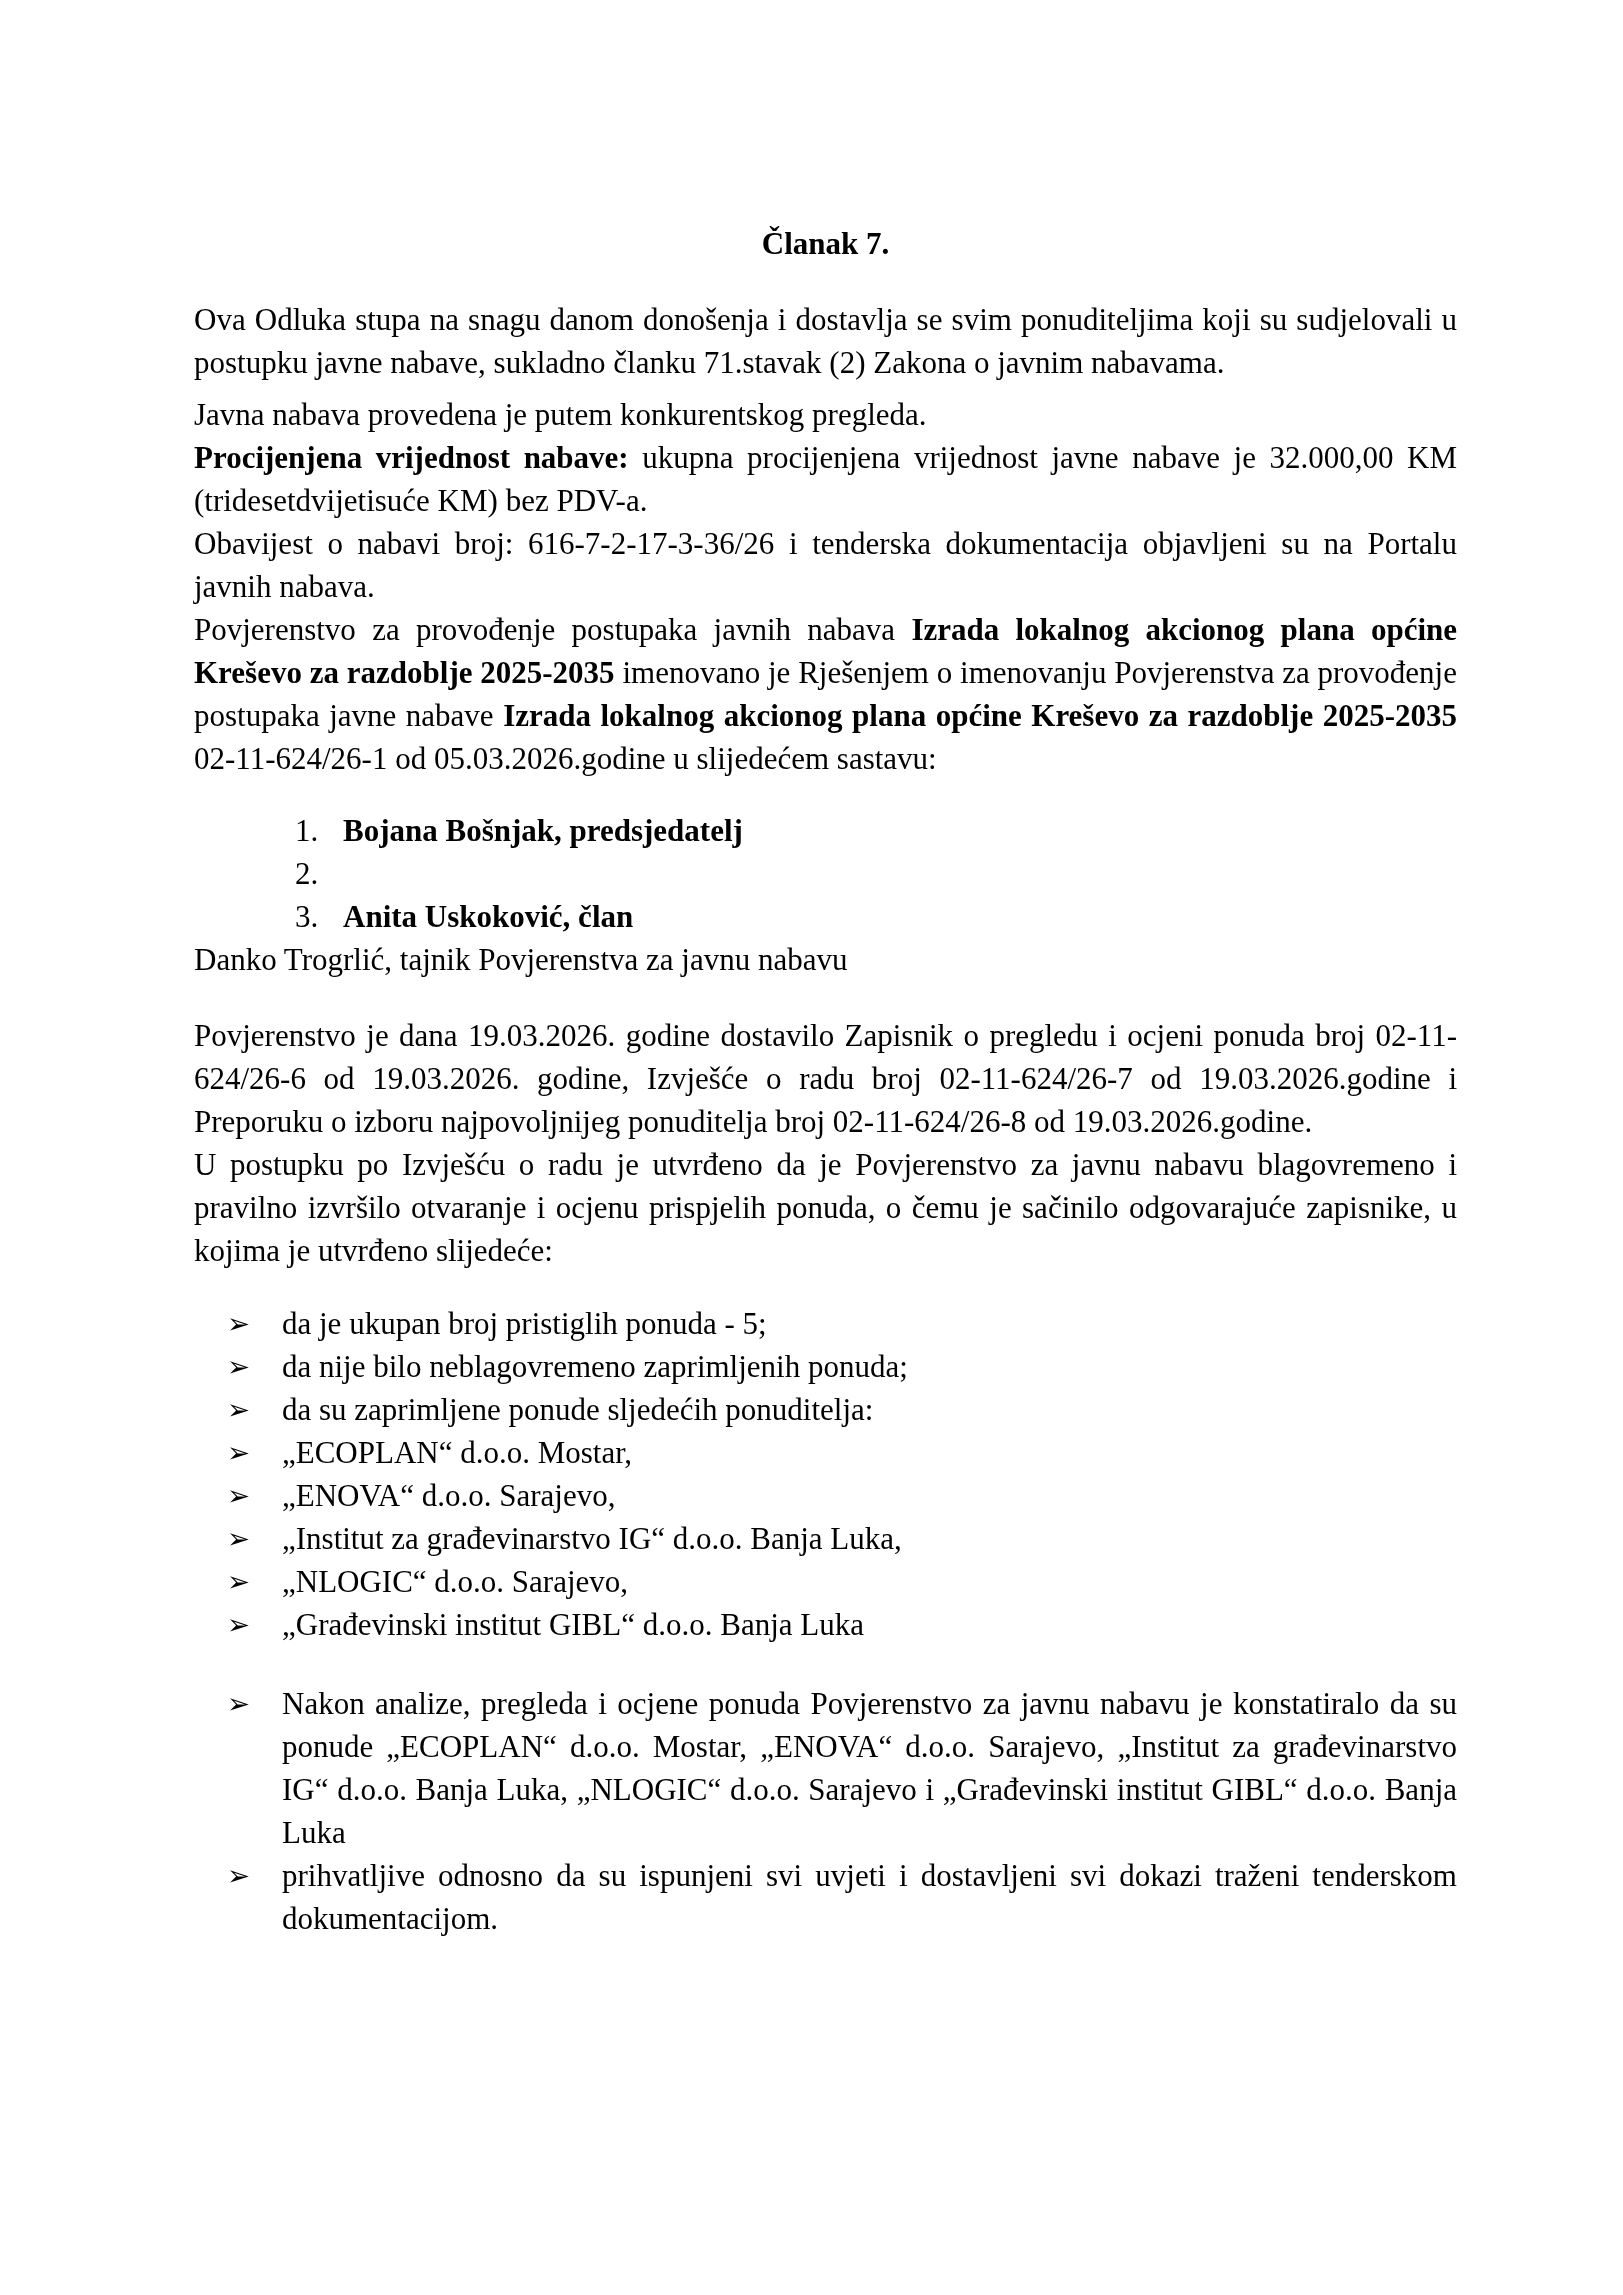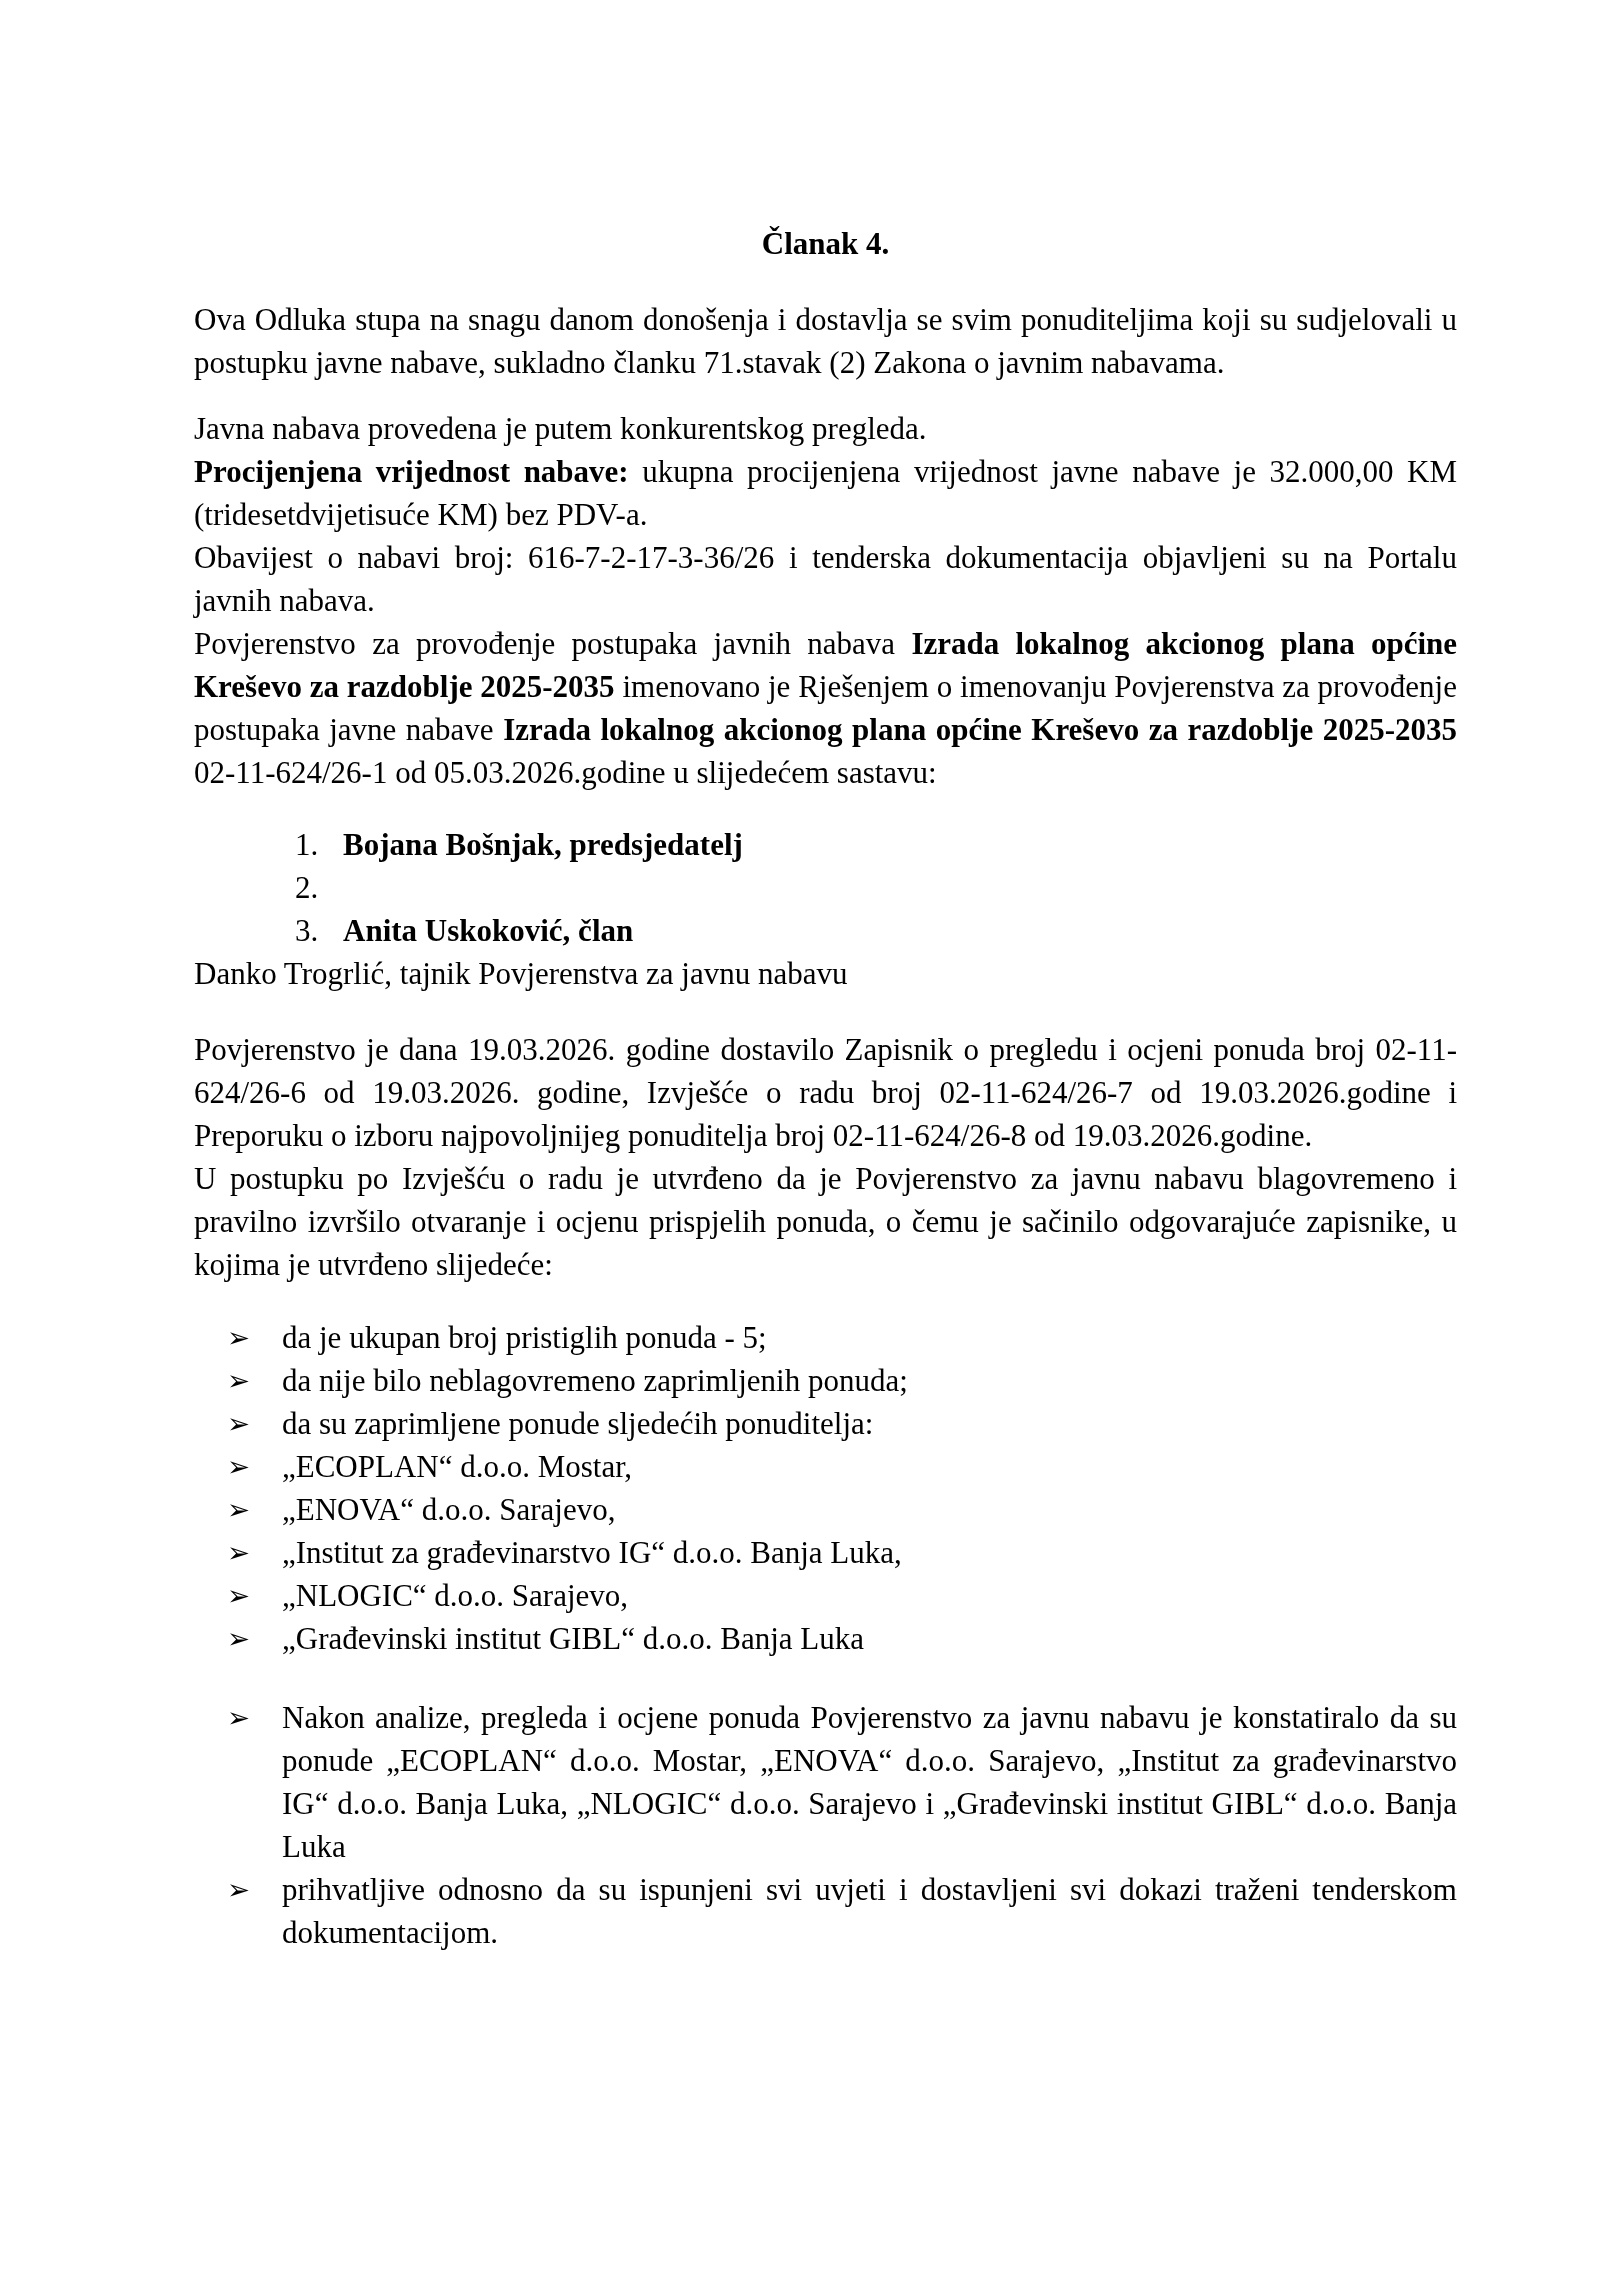--- a/index.html
+++ b/index.html
@@ -24,21 +24,21 @@
     text-align: justify;
   }
 
   .heading {
     margin: 0;
     text-align: center;
     font-weight: bold;
   }
 
   .article-heading { margin-bottom: 33px; }
-  .intro-para      { margin-bottom: 23px; }
+  .intro-para      { margin-bottom: 9px; }
   .section-heading { margin-bottom: 43px; }
 
   b, .bold { font-weight: bold; }
 
   
   .olist { margin: 29.4px 0 0 0; }
   .oli   { display: flex; }
   .onum  {
     flex: 0 0 48px;
     margin-left: 101px;
@@ -59,21 +59,21 @@
     font-size: 27.5px;
     line-height: 43px;
   }
   .btext { flex: 1; text-align: justify; font-family: Liberation Serif, serif; }
 </style>
 </head>
 <body>
 
 <div class="page">
 
-  <p class="heading article-heading">Članak 4.</p>
+  <p class="heading article-heading">Članak 7.</p>
 
   <p class="para intro-para">Ova Odluka stupa na snagu danom donošenja i dostavlja se svim ponuditeljima koji su sudjelovali u postupku javne nabave, sukladno članku 71.stavak (2) Zakona o javnim nabavama.</p>
 
 
 
   <p class="para">Javna nabava provedena je putem konkurentskog pregleda.</p>
 
   <p class="para"><b>Procijenjena vrijednost nabave:</b><span> ukupna procijenjena vrijednost javne nabave je 32.000,00 KM (tridesetdvijetisuće KM) bez PDV-a.</span></p>
 
   <p class="para">Obavijest o nabavi broj: 616-7-2-17-3-36/26 i tenderska dokumentacija objavljeni su na Portalu javnih nabava.</p>

